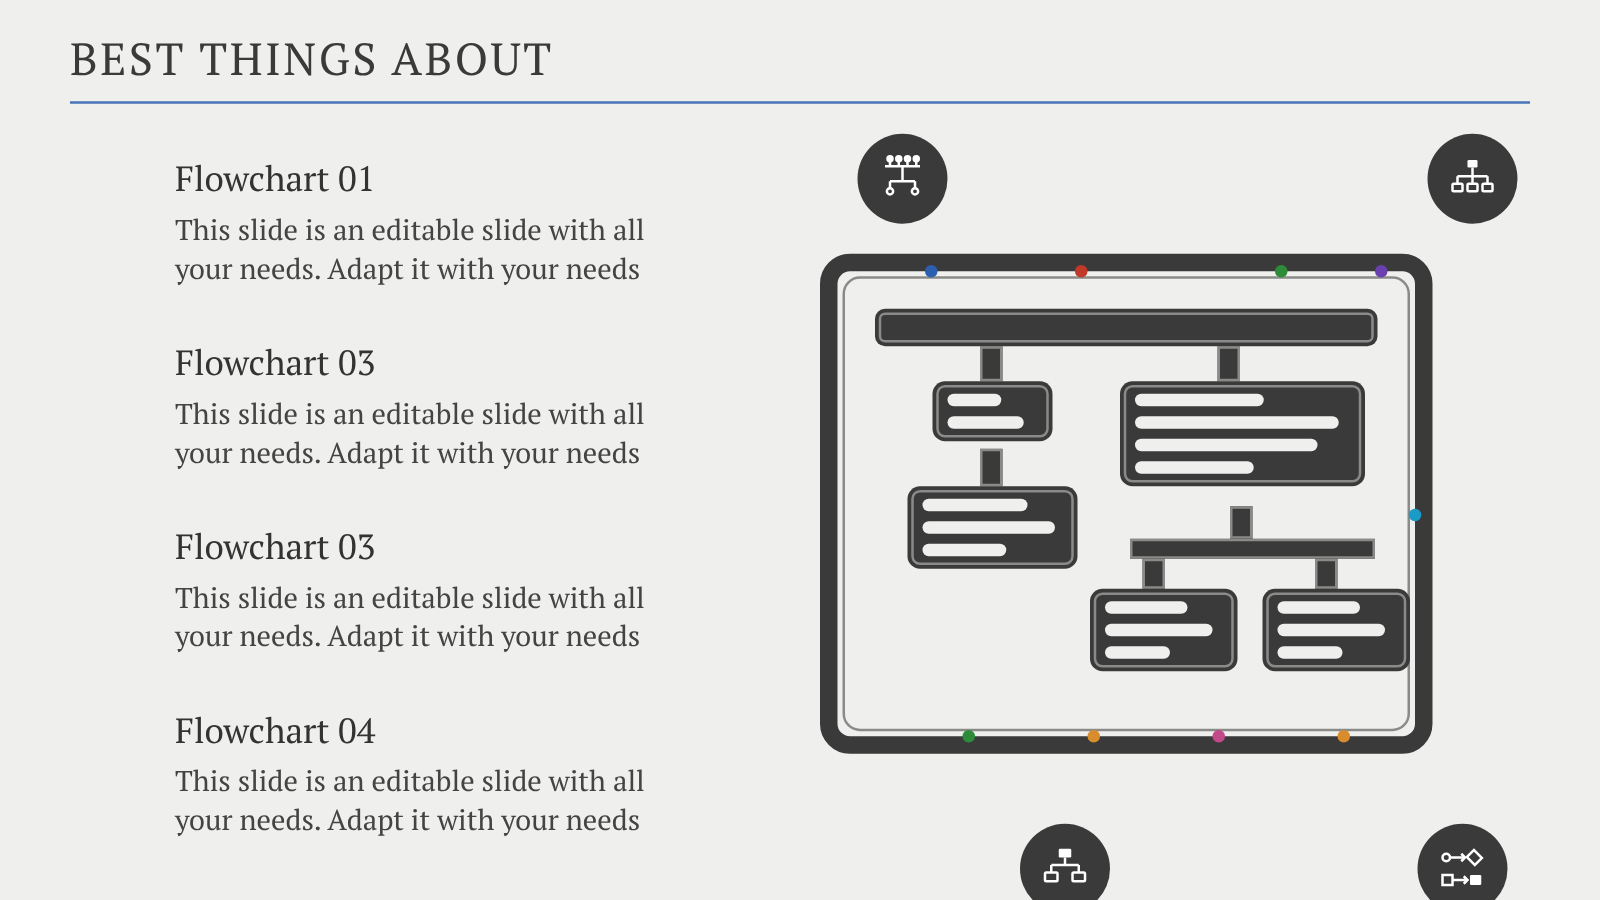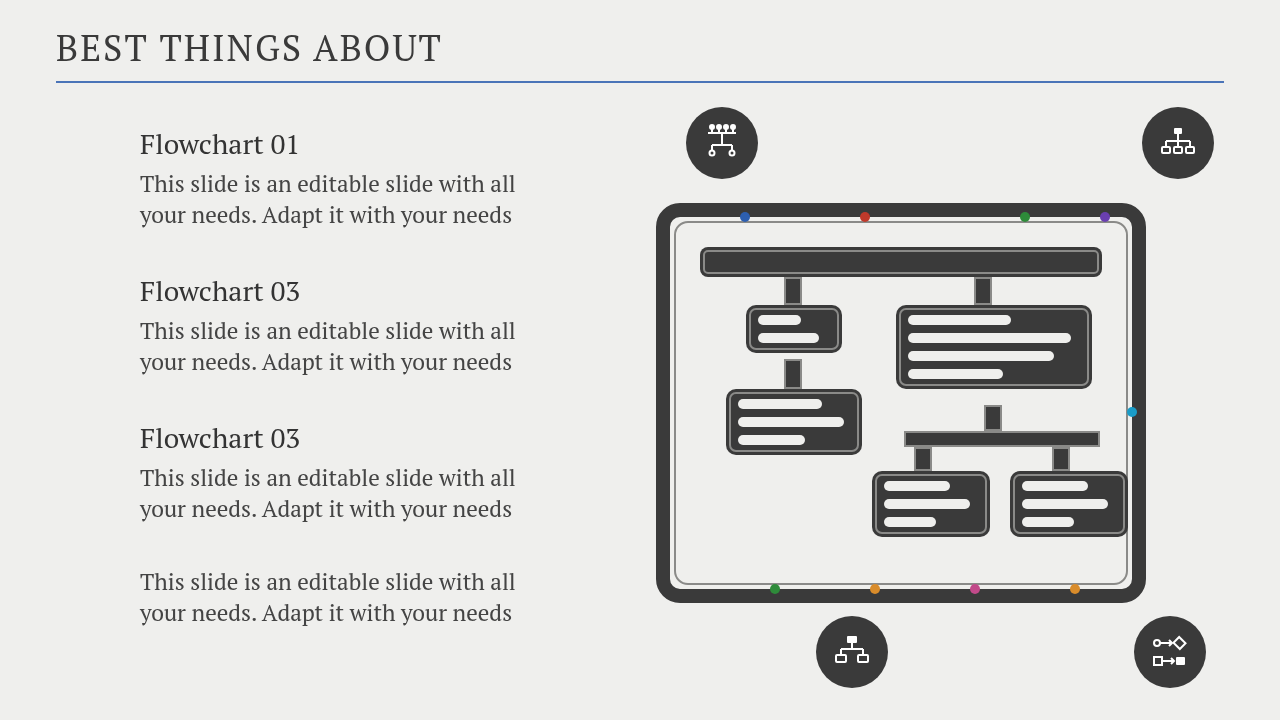--- a/index.html
+++ b/index.html
@@ -185,20 +185,21 @@
       </div>
       <div class="item">
         <h3>Flowchart 03</h3>
         <p>This slide is an editable slide with all your needs. Adapt it with your needs</p>
       </div>
       <div class="item">
         <h3>Flowchart 03</h3>
         <p>This slide is an editable slide with all your needs. Adapt it with your needs</p>
       </div>
       <div class="item">
+        <h3>Flowchart 04</h3>
         <p>This slide is an editable slide with all your needs. Adapt it with your needs</p>
       </div>
     </div>
 
     <div class="right">
 
       <div class="circle-icon c-tl">
         <svg width="40" height="40" viewBox="0 0 40 40" fill="none" stroke="#fff" stroke-width="2">
           <line x1="6" y1="10" x2="34" y2="10"></line>
           <line x1="10" y1="10" x2="10" y2="6"></line>

